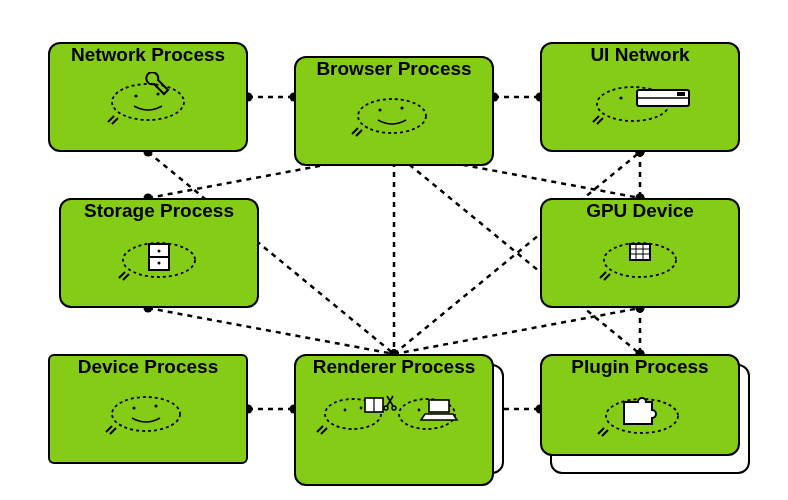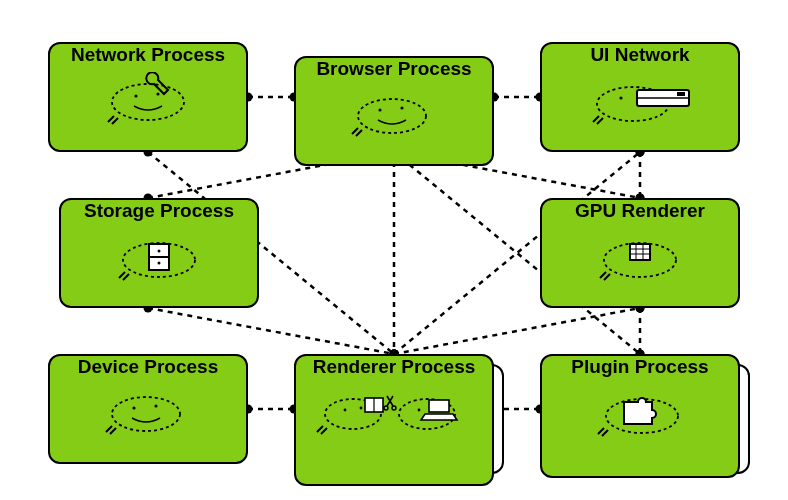--- a/index.html
+++ b/index.html
@@ -146,35 +146,35 @@
       <rect x="50" y="16" width="20" height="26" fill="#fff" stroke="#000" stroke-width="2"></rect>
       <line x1="50" y1="29" x2="70" y2="29" stroke="#000" stroke-width="2"></line>
       <circle cx="60" cy="23" r="1.5" fill="#000"></circle>
         <circle cx="60" cy="35" r="1.5" fill="#000"></circle>
       <path d="M30 46 l-6 6 m2 -8 l-6 6 m10 -4 l-6 6" stroke="#000" stroke-width="2" fill="none"></path>
     </svg>
   </span>
 </div>
 
 <div class="node" style="left:540px; top:198px; width:200px; height:110px;">
-  <div class="node-title">GPU Renderer</div>
+  <div class="node-title">GPU Device</div>
   <span class="doodle">
     <svg width="120" height="56" viewBox="0 0 120 56">
       <ellipse cx="60" cy="32" rx="36" ry="17" fill="none" stroke="#000" stroke-width="1.8" stroke-dasharray="3,3"></ellipse>
       <rect x="50" y="16" width="20" height="16" fill="#fff" stroke="#000" stroke-width="2"></rect>
       <line x1="50" y1="21" x2="70" y2="21" stroke="#000" stroke-width="1"></line>
       <line x1="50" y1="26" x2="70" y2="26" stroke="#000" stroke-width="1"></line>
       <line x1="56" y1="16" x2="56" y2="32" stroke="#000" stroke-width="1"></line>
       <line x1="63" y1="16" x2="63" y2="32" stroke="#000" stroke-width="1"></line>
       <path d="M30 46 l-6 6 m2 -8 l-6 6 m10 -4 l-6 6" stroke="#000" stroke-width="2" fill="none"></path>
     </svg>
   </span>
 </div>
 
-<div class="node" style="left:48px; top:354px; width:200px; height:110px;">
+<div class="node" style="left:48px; top:354px; width:200px; height:110px;border-radius:6px;">
   <div class="node-title">Device Process</div>
   <span class="doodle">
     <svg width="120" height="56" viewBox="0 0 120 56">
       <ellipse cx="58" cy="30" rx="34" ry="17" fill="none" stroke="#000" stroke-width="1.8" stroke-dasharray="3,3"></ellipse>
       <circle cx="46" cy="24" r="1.6" fill="#000"></circle>
         <circle cx="68" cy="22" r="1.6" fill="#000"></circle>
       <path d="M44 34 q14 8 28 0" fill="none" stroke="#000" stroke-width="1.6"></path>
       <path d="M28 44 l-6 6 m2 -8 l-6 6 m10 -4 l-6 6" stroke="#000" stroke-width="2" fill="none"></path>
     </svg>
   </span>
@@ -197,21 +197,21 @@
       <circle cx="77" cy="24" r="2" fill="none" stroke="#000" stroke-width="1.4"></circle>
       <circle cx="85" cy="24" r="2" fill="none" stroke="#000" stroke-width="1.4"></circle>
 
       <rect x="120" y="16" width="20" height="12" fill="#fff" stroke="#000" stroke-width="1.6"></rect>
       <path d="M116 30 l28 0 l4 6 l-36 0 z" fill="#fff" stroke="#000" stroke-width="1.6"></path>
       <path d="M18 44 l-6 6 m2 -8 l-6 6 m10 -4 l-6 6" stroke="#000" stroke-width="2" fill="none"></path>
     </svg>
   </span>
 </div>
 
-<div class="node" style="left:540px; top:354px; width:200px; height:124px;">
+<div class="node" style="left:540px; top:354px; width:200px; height:102px;">
   <div class="node-title">Plugin Process</div>
   <span class="doodle">
     <svg width="120" height="56" viewBox="0 0 120 56">
       <ellipse cx="62" cy="32" rx="36" ry="17" fill="none" stroke="#000" stroke-width="1.8" stroke-dasharray="3,3"></ellipse>
       <path d="M44 18 h14 a4 4 0 1 1 8 0 h6 v8 a4 4 0 1 1 0 8 v6 h-28 z" fill="#fff" stroke="#000" stroke-width="2"></path>
       <path d="M28 46 l-6 6 m2 -8 l-6 6 m10 -4 l-6 6" stroke="#000" stroke-width="2" fill="none"></path>
     </svg>
   </span>
 </div>
 

